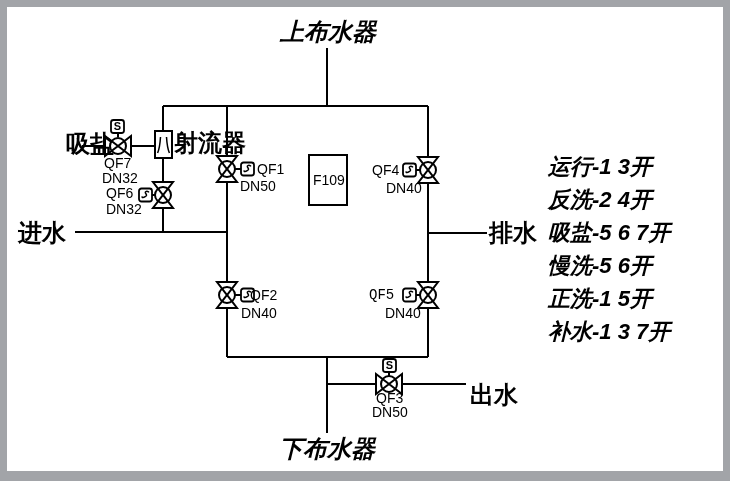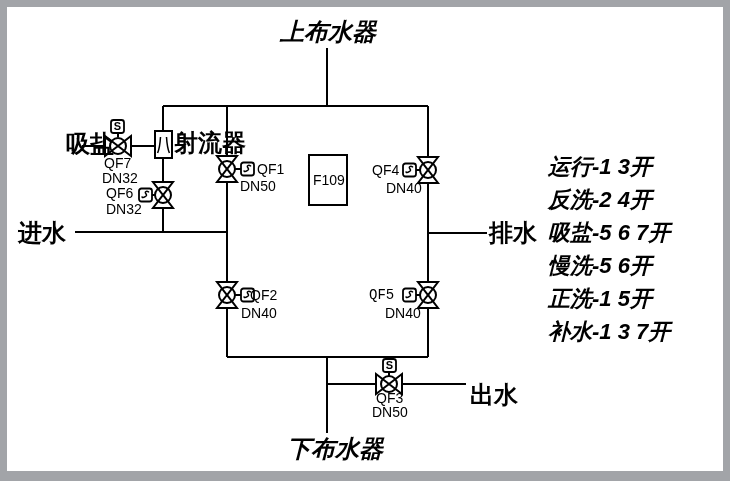--- a/index.html
+++ b/index.html
@@ -109,21 +109,21 @@
         <use href="#valveV"></use>
       </g>
       <rect x="383" y="359" width="13" height="13" rx="2.5" fill="#ffffff" stroke="#000000" stroke-width="1.8"></rect>
     </g>
   </svg>
 
   <div class="s-glyph" style="left:111px;top:120px;">S</div>
   <div class="s-glyph" style="left:383px;top:359px;">S</div>
 
   <div class="lbl lbl-big lbl-center" style="left:258px;top:20px;width:140px;">上布水器</div>
-  <div class="lbl lbl-big lbl-center" style="left:260px;top:437px;width:150px;">下布水器</div>
+  <div class="lbl lbl-big lbl-center" style="left:252px;top:437px;width:150px;">下布水器</div>
   <div class="lbl lbl-big" style="left:18px;top:132px;padding-left:48px;">吸盐</div>
   <div class="lbl lbl-big" style="left:18px;top:221px;">进水</div>
   <div class="lbl lbl-big" style="left:489px;top:221px;">排水</div>
   <div class="lbl lbl-big" style="left:470px;top:371px;margin-top:12px;">出水</div>
   <div class="lbl lbl-big" style="left:174px;top:131px;">射流器</div>
 
   <div class="lbl lbl-sm" style="left:313px;top:173px;">F109</div>
 
   <div class="lbl lbl-sm" style="left:257px;top:162px;">QF1</div>
   <div class="lbl lbl-sm" style="left:240px;top:179px;">DN50</div>

